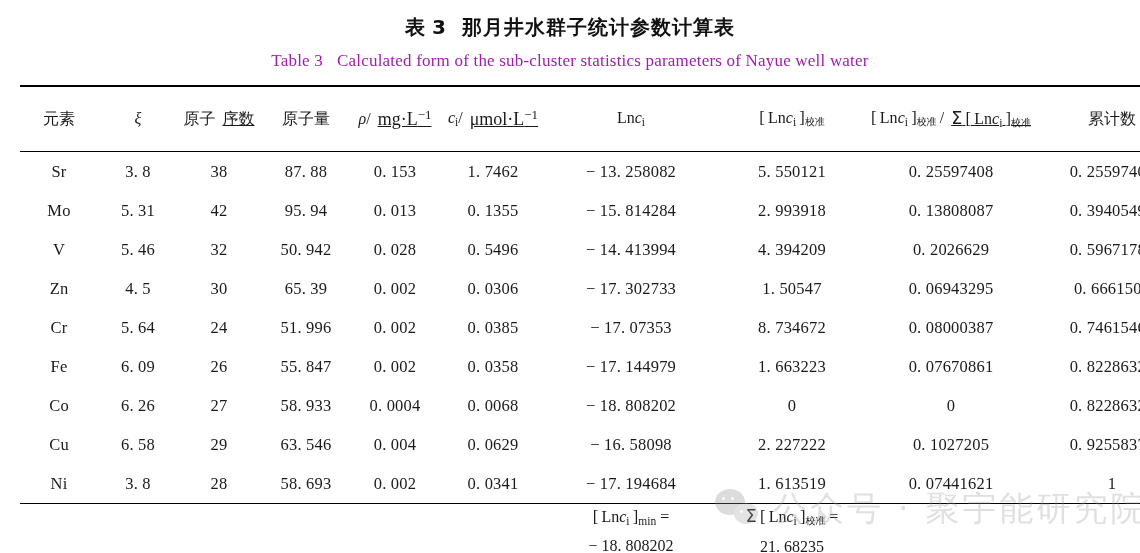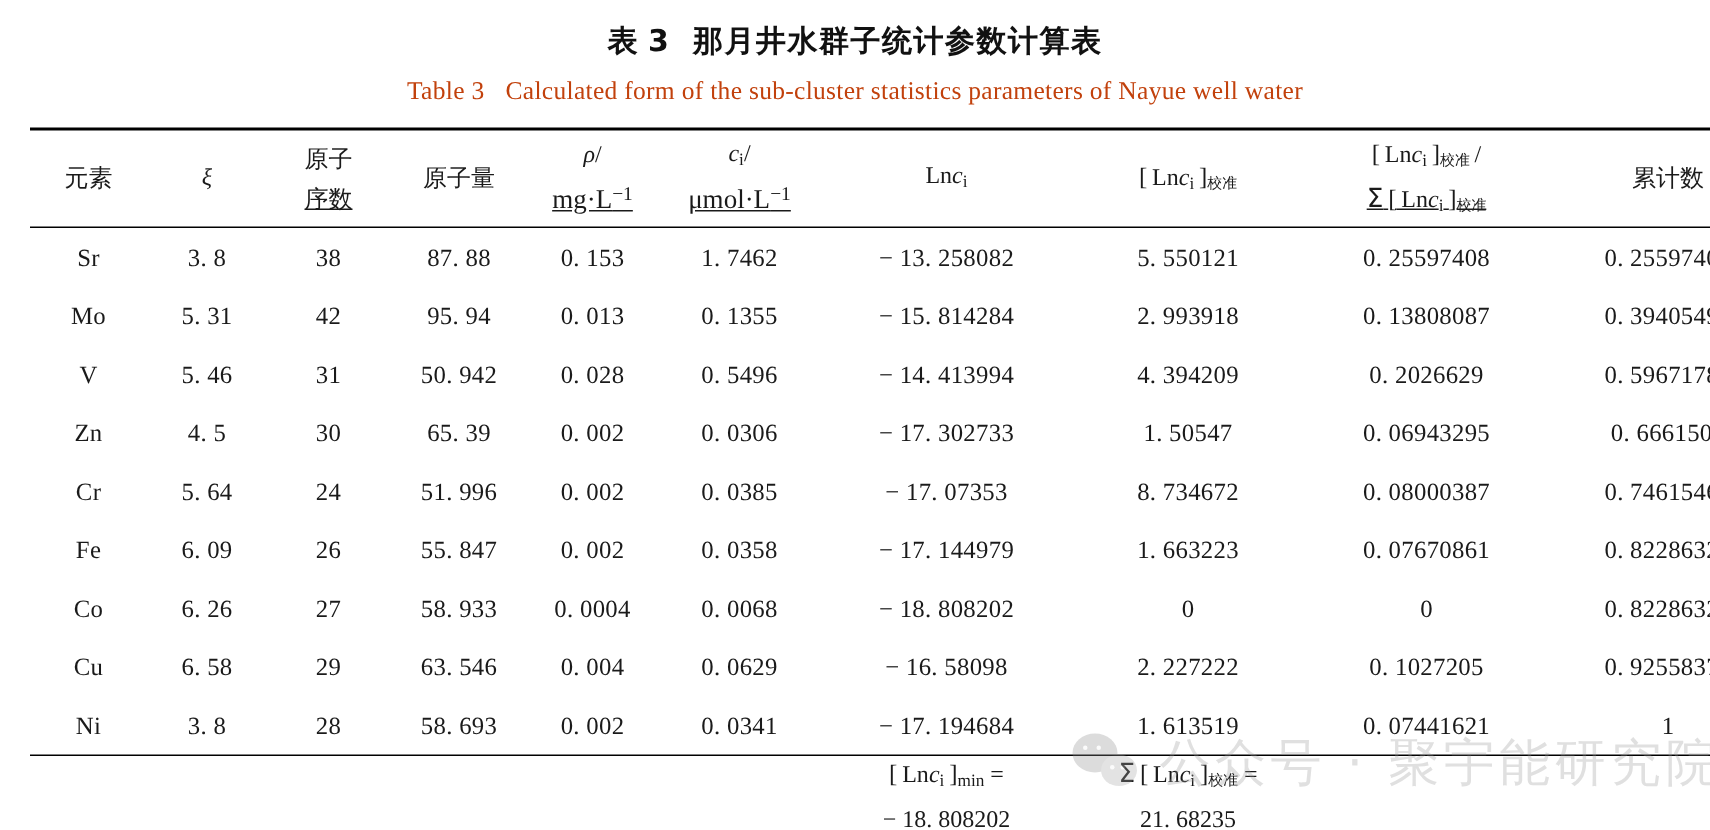--- a/index.html
+++ b/index.html
@@ -34,21 +34,21 @@
   }
   .title-cn .tnum {
     letter-spacing: 0;
     margin-right: 16px;
   }
   .title-en {
     text-align: center;
     font-family: "Liberation Serif", "DejaVu Serif", serif;
     font-size: 17px;
     padding-top: 10px;
-    color: #c2410c;
+    color: #a21caf;
     letter-spacing: 0.2px;
   }
   .title-en .tnum {
     margin-right: 14px;
   }
 
   
   .tbl-wrap {
     position: absolute;
     left: 20px;
@@ -78,21 +78,21 @@
     font-size: 16px;
     line-height: 1.25;
     padding: 2px 0;
   }
   .hdr .cn {
     font-family: "DejaVu Sans", "Liberation Sans", sans-serif;
     font-size: 16px;
   }
   .hdr .stack {
     display: flex;
-    flex-direction: column;
+    flex-direction: row;
     justify-content: center;
     align-items: center;
     height: 60px;
     gap: 7px;
   }
   .hdr .stack .l1 { display:block; }
   .hdr .stack .l2 { display:block;text-decoration:underline; }
   .unit {
     font-size: 18px;
     font-family: "Liberation Serif", "DejaVu Serif", serif;
@@ -278,21 +278,21 @@
             <td>0. 013</td>
             <td>0. 1355</td>
             <td>− 15. 814284</td>
             <td>2. 993918</td>
             <td>0. 13808087</td>
             <td>0. 39405495</td>
           </tr>
           <tr class="drow">
             <td>V</td>
             <td>5. 46</td>
-            <td>31</td>
+            <td>32</td>
             <td>50. 942</td>
             <td>0. 028</td>
             <td>0. 5496</td>
             <td>− 14. 413994</td>
             <td>4. 394209</td>
             <td>0. 2026629</td>
             <td>0. 59671785</td>
           </tr>
           <tr class="drow">
             <td>Zn</td>

